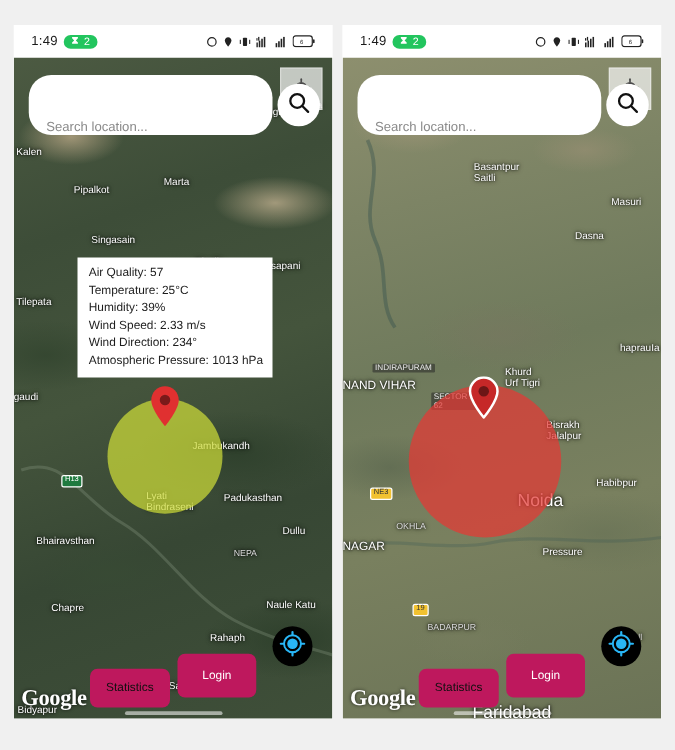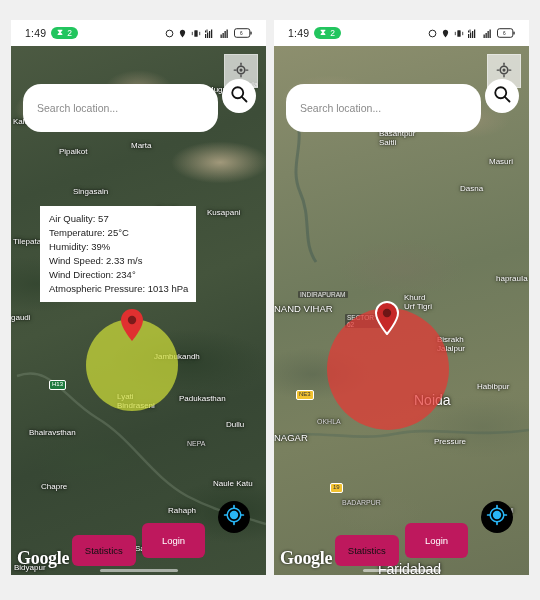--- a/index.html
+++ b/index.html
@@ -29,21 +29,21 @@
   }
   .statusbar {
     position: relative;
     height: 26px;
     background: #ffffff;
     display: flex;
     align-items: center;
     justify-content: space-between;
     padding: 0 14px;
   }
-  .sb-left { display: flex; align-items: flex-start; gap: 5px; }
+  .sb-left { display: flex; align-items: flex-end; gap: 5px; }
   .sb-time { font-size: 10.5px; color: #1a1a1a; letter-spacing: .2px; }
   .sb-badge {
     background: #22c55e;
     color: #fff;
     border-radius: 9px;
     font-size: 8.5px;
     padding: 1.5px 6px 1.5px 5px;
     display: flex; align-items: center; gap: 3px;
     line-height: 1;
   }
@@ -117,23 +117,22 @@
   .search-row {
     position: absolute; top: 14px; left: 12px; right: 10px;
     display: flex; align-items: center; gap: 4px;
     z-index: 6;
   }
   .search-box {
     flex: 1;
     height: 48px;
     background: #ffffff;
     border-radius: 18px;
-    display: flex; align-items: center;
+    display: flex; align-items: flex-end;
     padding: 0 14px;
-    margin-top: 24px;
   }
   .search-box .ph { font-size: 10.5px; color: #8a8a8a; }
   .search-btn {
     width: 34px; height: 34px; border-radius: 50%;
     background: #ffffff;
     display: flex; align-items: center; justify-content: center;
     flex: none;
     z-index: 2;
   }
   .layers-btn {
@@ -141,21 +140,21 @@
     width: 34px; height: 34px;
     background: rgba(245,245,245,.72);
     border: 1px solid rgba(255,255,255,.35);
     display: flex; align-items: center; justify-content: center;
     z-index: 1;
   }
 
   
   .info-panel {
     position: absolute;
-    left: 29px; top: 160px;
+    left: 51px; top: 160px;
     background: #ffffff;
     padding: 6px 8px 6px 9px;
     z-index: 5;
   }
   .info-panel .row {
     font-size: 9.5px;
     color: #1c1c1c;
     line-height: 1.48;
     white-space: nowrap;
   }

